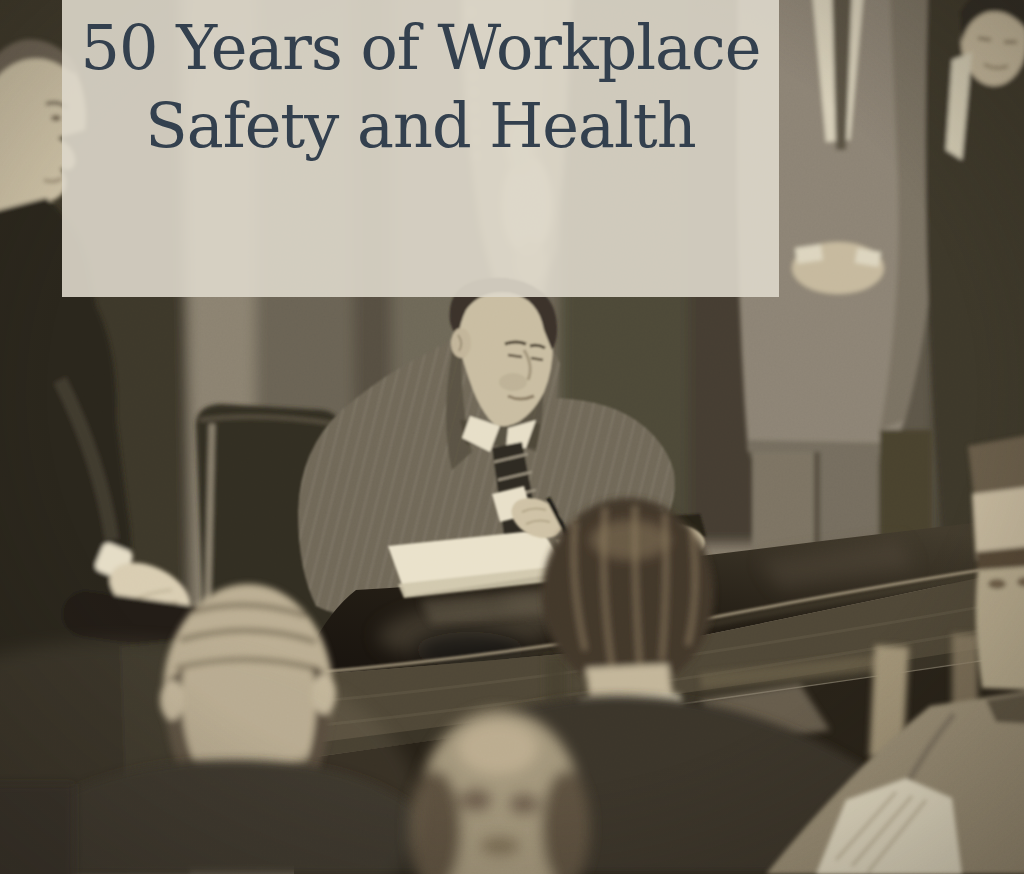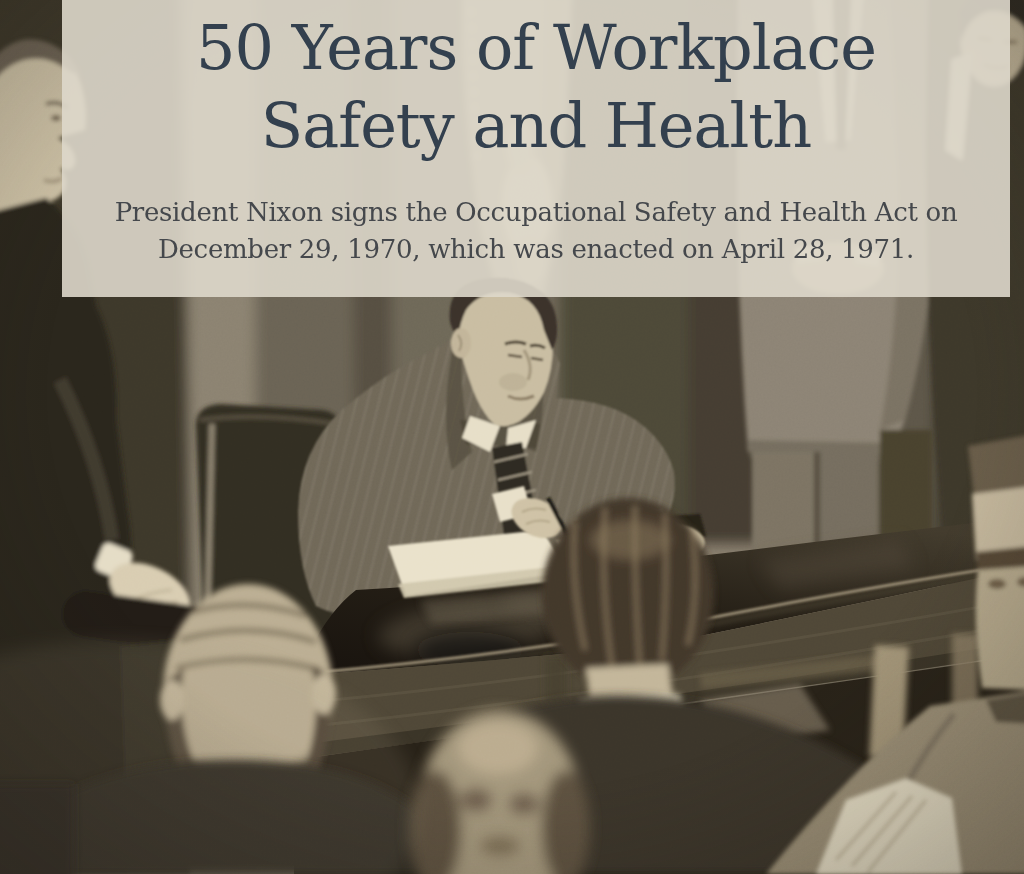--- a/index.html
+++ b/index.html
@@ -1,20 +1,20 @@
 <!DOCTYPE html>
 <html><head>
 <meta charset="utf-8">
 <style>
   html,body{margin:0;padding:0;background:#1d1813;}
   .stage{position:relative;width:1024px;height:874px;overflow:hidden;background:#6e6758;
          font-family:"DejaVu Serif","Liberation Serif",serif;}
   .photo{position:absolute;inset:0;}
   .photo svg{display:block;}
-  .overlay-panel{position:absolute;left:62px;top:0;width:948px;height:297px;text-align:center;}
+  .overlay-panel{position:absolute;left:62px;top:0;width:717px;height:297px;text-align:center;}
   .hero-title{margin:0;padding-top:9px;
       font-family:"DejaVu Serif","Liberation Serif",serif;font-weight:400;
       font-size:62px;line-height:78px;letter-spacing:-1px;white-space:pre-line;}
   .hero-subtitle{position:absolute;top:194px;left:0;right:0;margin:0;
       font-family:"DejaVu Serif","Liberation Serif",serif;font-weight:400;
       font-size:26px;line-height:37px;letter-spacing:-0.3px;white-space:pre-line;}
 </style>
 </head>
 <body>
 
@@ -255,17 +255,15 @@
       <ellipse cx="120" cy="810" rx="300" ry="170" fill="#a89d85" opacity="0.13" filter="url(#b8)"></ellipse>
       <rect x="0" y="0" width="1024" height="874" fill="url(#vig)"></rect>
       <rect x="0" y="0" width="1024" height="874" filter="url(#grainF)" opacity="0.13" style="mix-blend-mode:overlay"></rect>
     </g>
   </svg>
   </div>
 
   <div class="overlay-panel" style="background-color: rgba(222, 216, 203, 0.9);">
     <h1 class="hero-title" style="color: rgb(51, 64, 78);">50 Years of Workplace
 Safety and Health</h1>
-    <p class="hero-subtitle" style="color: rgb(69, 72, 76);">President Nixon signs the Occupational Safety and Health Act on
-December 29, 1970, which was enacted on April 28, 1971.</p>
   </div>
 
 </div>
 
 </body></html>

